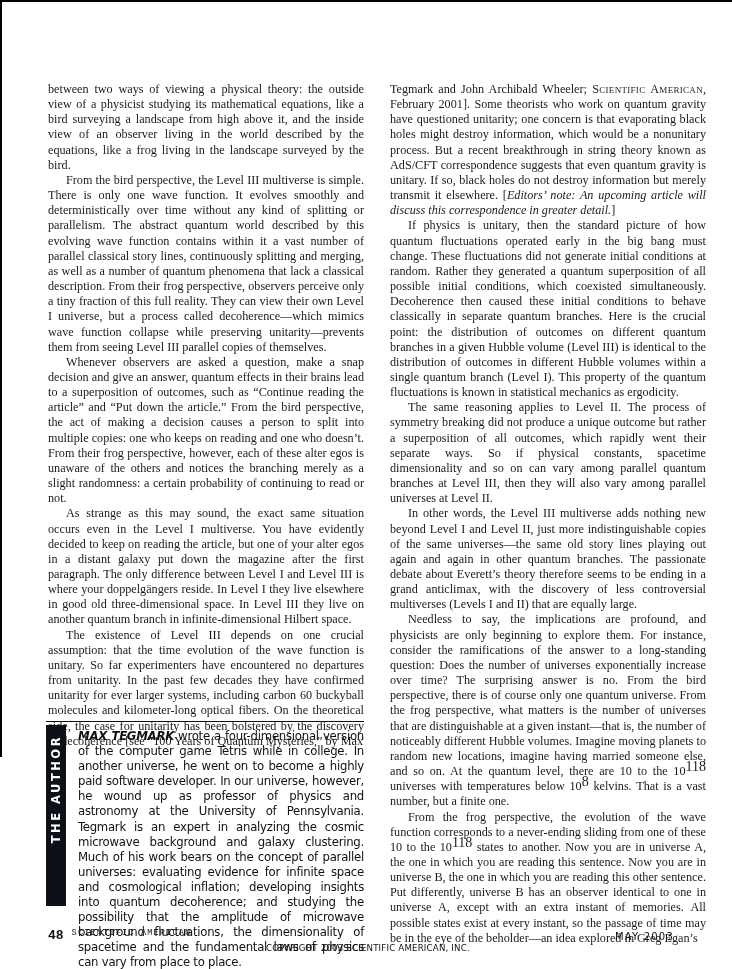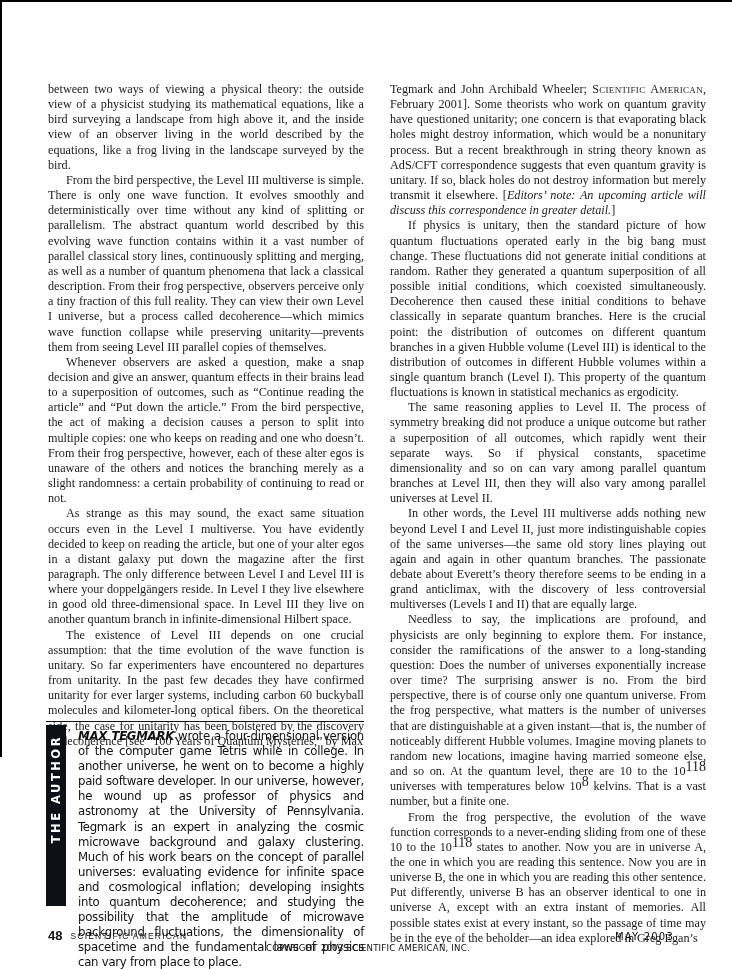--- a/index.html
+++ b/index.html
@@ -39,22 +39,22 @@
   .author-text {
     position: absolute; left: 32px; top: 6px; width: 286px;
     font-family: "DejaVu Sans Condensed", "DejaVu Sans", sans-serif;
     font-size: 13px; line-height: 15.1px; color: #111; text-align: justify;
     letter-spacing: -0.25px; font-stretch: condensed;
   }
   .author-name { font-style: italic; font-weight: bold; }
 
   .footer-left {
     position: absolute; left: 46px; top: 926px;
-    font-family: Liberation Sans, sans-serif; color: #111;
-    display: flex; align-items: center; gap: 8px;
+    font-family: Liberation Mono, monospace; color: #111;
+    display: flex; align-items: flex-start; gap: 8px;
   }
   .page-num { font-weight: bold; font-size: 13px; }
   .mag-name { font-size: 8.5px; letter-spacing: 1.2px; }
   .footer-right {
     position: absolute; right: 58px; top: 929px;
     font-family: "DejaVu Sans", sans-serif; font-size: 10px; letter-spacing: 1.2px; color: #111;
   }
   .copyright {
     position: absolute; left: 0; width: 732px; top: 941px; text-align: center;
     font-family: "DejaVu Sans", sans-serif; font-size: 8.6px; letter-spacing: 0.2px; color: #111;

